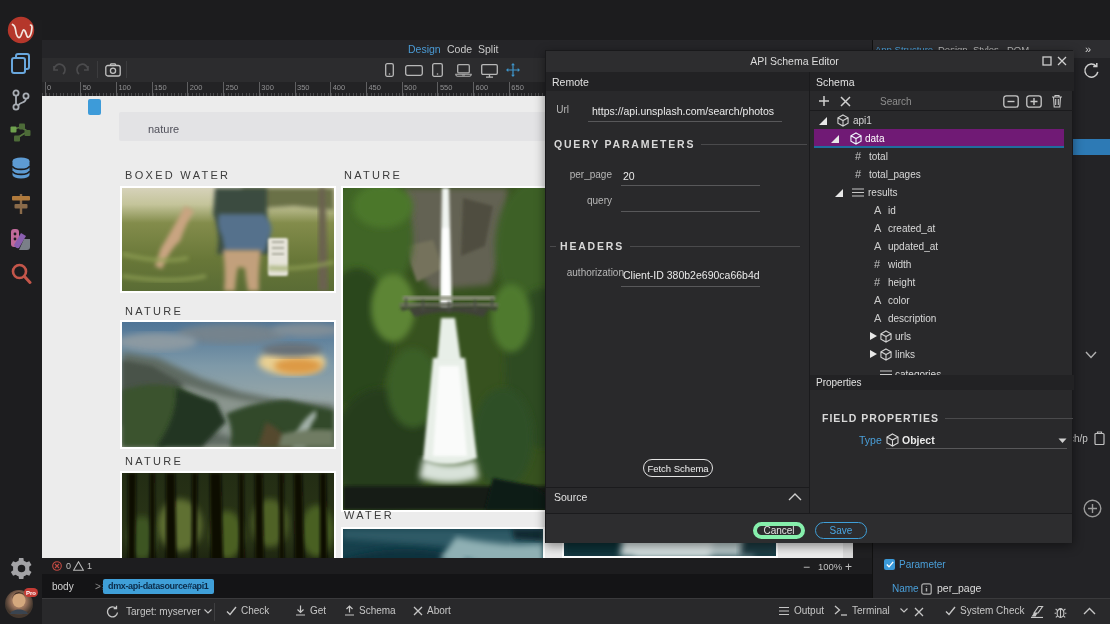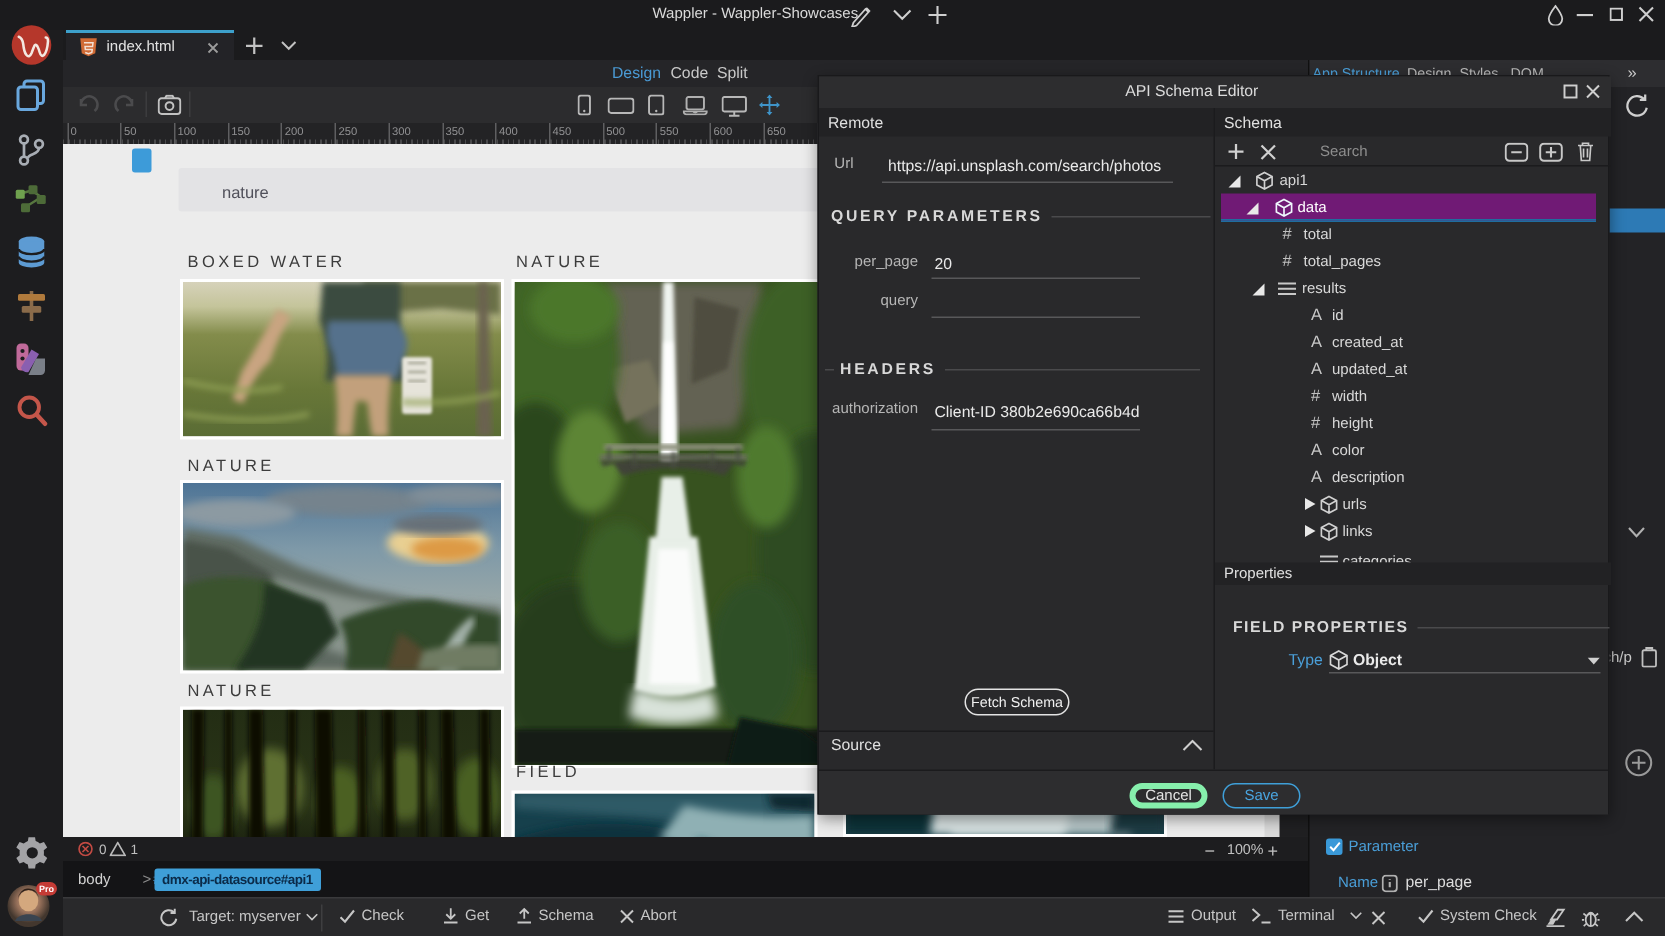--- a/index.html
+++ b/index.html
@@ -71,44 +71,20 @@
   .ticon{position:absolute;top:3px;}
   .ticon.hsh{font-size:11px;color:#c0c0c0;top:3px;}
   .ticon.aa{font-size:11px;color:#c8c8c8;top:3px;}
   .tlabel{position:absolute;top:4px;}
   .pill{position:absolute;display:flex;align-items:center;justify-content:center;border-radius:9px;font-size:10px;}
 </style>
 </head>
 <body>
 <div id="app">
 
-<div class="ab" id="titlebar">
-  <span class="ttl">Wappler - Wappler-Showcases</span>
-  <svg class="ab" style="left:566px;top:3px" width="16" height="15" viewBox="0 0 16 15">
-        <path d="M3 12 L11 3 l2 2 L5 14 l-3 1 z M11.5 2.2 l2.5 2.5" stroke="#cfcfcf" stroke-width="1.2" fill="none"></path>
-      </svg>
-  <svg class="ab" style="left:595px;top:6px" width="13" height="8" viewBox="0 0 13 8">
-        <path d="M1 1 L6.5 6.5 L12 1" stroke="#cfcfcf" stroke-width="1.4" fill="none"></path>
-      </svg>
-  <svg class="ab" style="left:618px;top:3px" width="14" height="14" viewBox="0 0 14 14">
-        <path d="M7 1 V13 M1 7 H13" stroke="#cfcfcf" stroke-width="1.4"></path>
-      </svg>
-  <svg class="ab" style="left:1031px;top:3px" width="12" height="14" viewBox="0 0 12 14">
-        <path d="M6 1 C6 1 1.5 7 1.5 9.5 a4.5 4.5 0 0 0 9 0 C10.5 7 6 1 6 1 Z" stroke="#cfcfcf" stroke-width="1.2" fill="none"></path>
-      </svg>
-  <svg class="ab" style="left:1051px;top:9px" width="11" height="2" viewBox="0 0 11 2">
-        <path d="M0 1 H11" stroke="#cfcfcf" stroke-width="1.5"></path>
-      </svg>
-  <svg class="ab" style="left:1073px;top:5px" width="9" height="9" viewBox="0 0 9 9">
-        <rect x="0.7" y="0.7" width="7.6" height="7.6" stroke="#cfcfcf" stroke-width="1.3" fill="none"></rect>
-      </svg>
-  <svg class="ab" style="left:1092px;top:4px" width="11" height="11" viewBox="0 0 11 11">
-        <path d="M1 1 L10 10 M10 1 L1 10" stroke="#cfcfcf" stroke-width="1.4"></path>
-      </svg>
-</div>
 
 <div class="ab" id="sidebar"></div>
 <div class="sic" style="top:16px;z-index:5;">
   <svg width="28" height="28" viewBox="0 0 28 28">
         <circle cx="14" cy="14" r="13.2" fill="#b5372b"></circle>
         <path d="M5.5 8.5 q2.5 1 3 5 q0.5 5 2 7 q2 2.5 3.5-1 l1.5-4 q1-3 2.5-0.5 q0.8 1.5 1.5 4 q1 3.5 3 1.5 q2-2.5 2.5-9 q0-2.5-1.5-2.5" stroke="#f3e7e0" stroke-width="1.7" fill="none" stroke-linecap="round"></path>
       </svg>
 </div>
 <div class="sic" style="top:52px;">
   <svg width="22" height="24" viewBox="0 0 22 24">
@@ -178,38 +154,20 @@
         </defs>
     <circle cx="15" cy="16" r="14" fill="url(#avg)"></circle>
     <ellipse cx="15" cy="12.5" rx="6.5" ry="7" fill="#d4a87e"></ellipse>
         <path d="M8 11 a7.2 7 0 0 1 14 -0.5 q-1.5-4.5-4-5.5 q-5-2-8 1.5 q-1.8 2-2 4.5z" fill="#2e2018"></path>
     <path d="M6 26 c2-6 16-6 18 0" fill="#3a4450"></path>
     <rect x="20" y="0" width="14" height="9" rx="4.5" fill="#c43b35"></rect>
     <text x="27" y="6.8" font-size="6" fill="#fff" text-anchor="middle" font-weight="bold">Pro</text>
   </svg>
 </div>
 
-<div class="ab" id="tabbar">
-  <div id="tab1">
-    <svg style="position:absolute;left:9px;top:3px" width="12" height="13" viewBox="0 0 12 13">
-          <path d="M0.5 0.5 h11 l-1 10 -4.5 2 -4.5 -2 z" fill="#d06a35"></path>
-          <path d="M3 3.5 h6 l-.3 2.5 h-5 l.2 2 h4.6 l-.3 2 -2.2 .8 -2.2-.8" stroke="#f3e0d5" stroke-width="1" fill="none"></path>
-        </svg>
-    <span class="tname">index.html</span>
-    <svg style="position:absolute;left:94px;top:6px" width="8" height="8" viewBox="0 0 8 8">
-          <path d="M1 1 L7 7 M7 1 L1 7" stroke="#9c9c9c" stroke-width="1.2"></path>
-        </svg>
-  </div>
-  <svg class="ab" style="left:121px;top:4px" width="13" height="13" viewBox="0 0 13 13">
-        <path d="M6.5 1 V12 M1 6.5 H12" stroke="#c2c2c2" stroke-width="1.5"></path>
-      </svg>
-  <svg class="ab" style="left:145px;top:7px" width="11" height="7" viewBox="0 0 11 7">
-        <path d="M1 1 L5.5 5.5 L10 1" stroke="#c2c2c2" stroke-width="1.3" fill="none"></path>
-      </svg>
-</div>
 
 <div class="ab" id="row2">
   <span style="left:366px;color:#4a9ad4;">Design</span>
   <span style="left:405px;">Code</span>
   <span style="left:436px;">Split</span>
 </div>
 
 <div class="ab" id="row3">
   <svg class="ab" style="left:10px;top:4px" width="14" height="15" viewBox="0 0 14 15">
         <path d="M11 12 a5.5 5.5 0 1 0 -9-4 M2 4 v4 h4" stroke="#4b4b4d" stroke-width="1.7" fill="none"></path>
@@ -427,21 +385,21 @@
       <path d="M60 108 h92 v4 h-92 z" fill="#8d917c" filter="url(#b2b)"></path>
       <path d="M63 110 v9 M80 112 v11 M106 113 v12 M132 112 v11 M149 110 v9" stroke="#4a4d42" stroke-width="2" filter="url(#b2b)"></path>
       <path d="M98 130 h14 l6 44 h-24 z" fill="#e8efe8" filter="url(#b2b)"></path>
       <path d="M90 170 h32 l12 100 q-28 12 -54 2 z" fill="#e8efe8" filter="url(#b2b)"></path>
       <path d="M96 178 h20 l8 90 h-34 z" fill="#fafbfa" filter="url(#b2b)"></path>
       <path d="M80 270 q26 12 52 2 l4 18 q-30 10 -60 0 z" fill="#d8e2d9" filter="url(#b4b)"></path>
       <path d="M0 298 h212 v24 h-212 z" fill="#141f17" filter="url(#b2b)"></path>
       <path d="M150 290 l40 8 22 16 v8 h-70 z" fill="#0f1a12" filter="url(#b2b)"></path>
     </svg>
   </div>
-  <div class="ctitle" style="left:302px;top:413px;">FIELD</div>
+  <div class="ctitle" style="left:302px;top:413px;">WATER</div>
   <div class="photo" style="left:299px;top:431px;width:204px;height:80px;">
     <svg width="200" height="76" viewBox="0 0 212 76" preserveAspectRatio="none">
       <defs>
             <filter id="b4c">
               <feGaussianBlur stdDeviation="3"></feGaussianBlur>
             </filter>
           </defs>
       <rect width="212" height="76" fill="#16404c"></rect>
       <path d="M0 0 h212 v14 q-60 8 -120 2 L0 10 z" fill="#2e5a66" filter="url(#b4c)"></path>
       <path d="M0 30 q50-16 110-6 l40 10 -30 42 h-120 z" fill="#10333d" filter="url(#b4c)"></path>
@@ -631,21 +589,21 @@
   <div class="flabel" style="left:0px;top:53px;width:23px;">Url</div>
   <div class="fval" style="left:46px;top:54px;">https://api.unsplash.com/search/photos</div>
   <div class="uline" style="left:42px;top:70px;width:194px;"></div>
   <div class="sect" style="left:4px;top:87px;width:250px;"><div class="dash"></div>QUERY PARAMETERS<div class="line" style="width:106px;"></div></div>
   <div class="flabel" style="left:0px;top:118px;width:66px;">per_page</div>
   <div class="fval" style="left:77px;top:119px;">20</div>
   <div class="uline" style="left:75px;top:133.5px;width:139px;"></div>
   <div class="flabel" style="left:0px;top:144px;width:66px;">query</div>
   <div class="uline" style="left:75px;top:160px;width:139px;"></div>
   <div class="sect" style="left:4px;top:189px;width:250px;"><div class="dash"></div>HEADERS<div class="line" style="width:170px;"></div></div>
-  <div class="flabel" style="left:0px;top:216px;width:66px;">authorization</div>
+  <div class="flabel" style="left:12px;top:216px;width:66px;">authorization</div>
   <div class="fval" style="left:77px;top:218px;">Client-ID 380b2e690ca66b4d</div>
   <div class="uline" style="left:75px;top:235px;width:139px;"></div>
   <div class="pill" style="left:97px;top:408px;width:70px;height:18px;border:1px solid #e4e4e4;color:#f0f0f0;font-size:9.5px;">Fetch Schema</div>
   <div class="ab" style="left:0;top:436px;width:263px;height:1px;background:#1b1b1d;"></div>
   <span class="ab" style="left:8px;top:440px;font-size:10.5px;color:#e0e0e0;">Source</span>
   <svg class="ab" style="left:242px;top:442px;" width="14" height="8" viewBox="0 0 14 8">
         <path d="M1 7 L7 1 L13 7" stroke="#cfcfcf" stroke-width="1.4" fill="none"></path>
       </svg>
 
   <svg class="ab" style="left:272px;top:44px;" width="12" height="12" viewBox="0 0 12 12">

